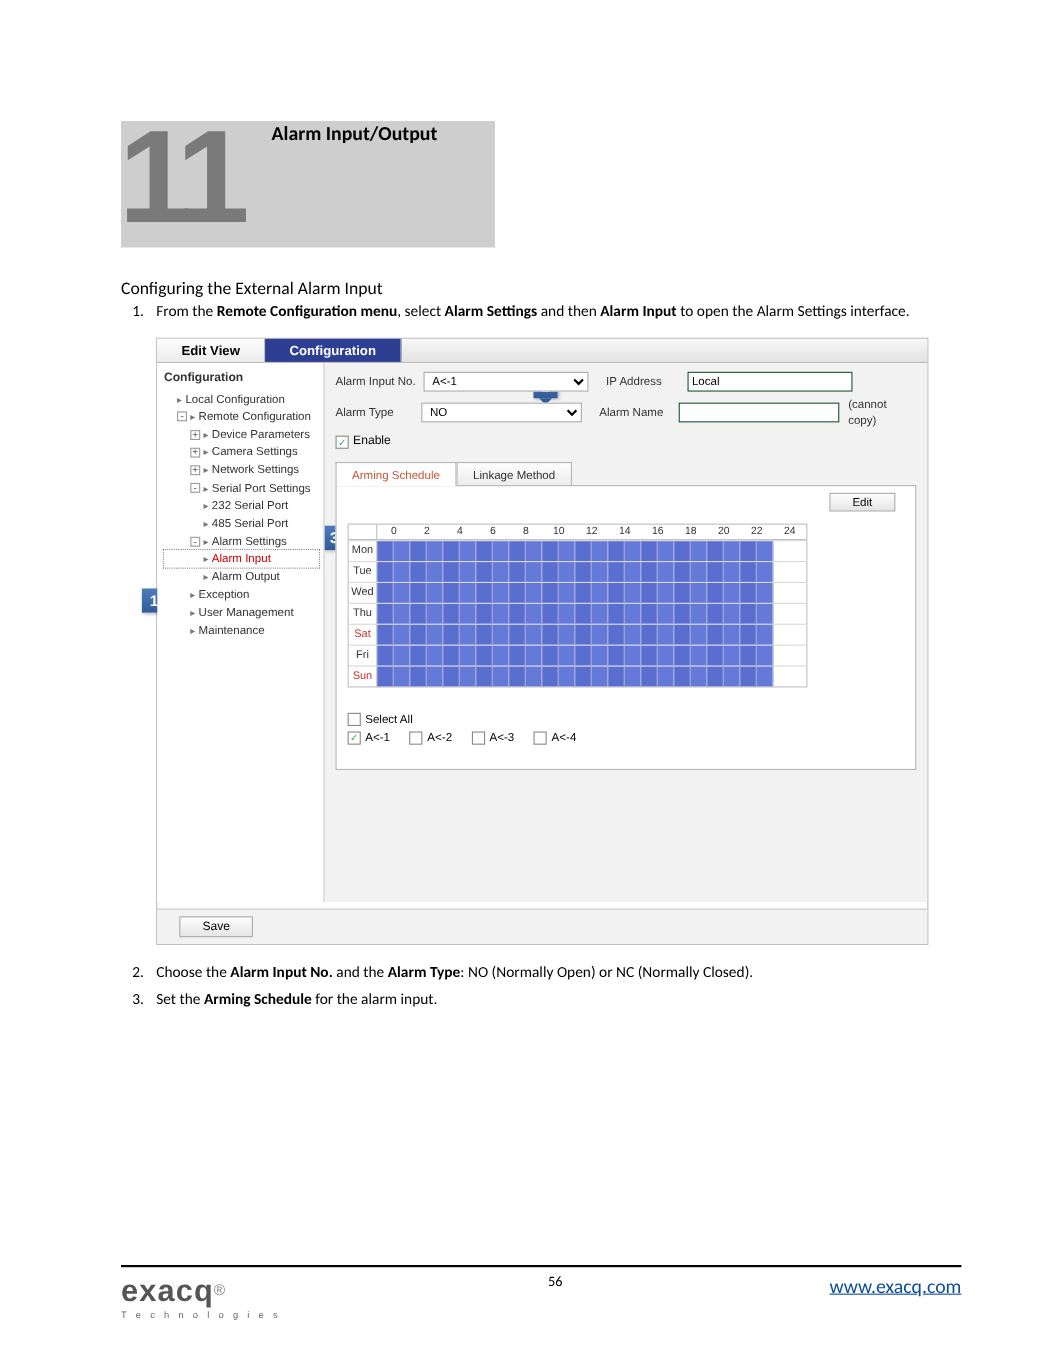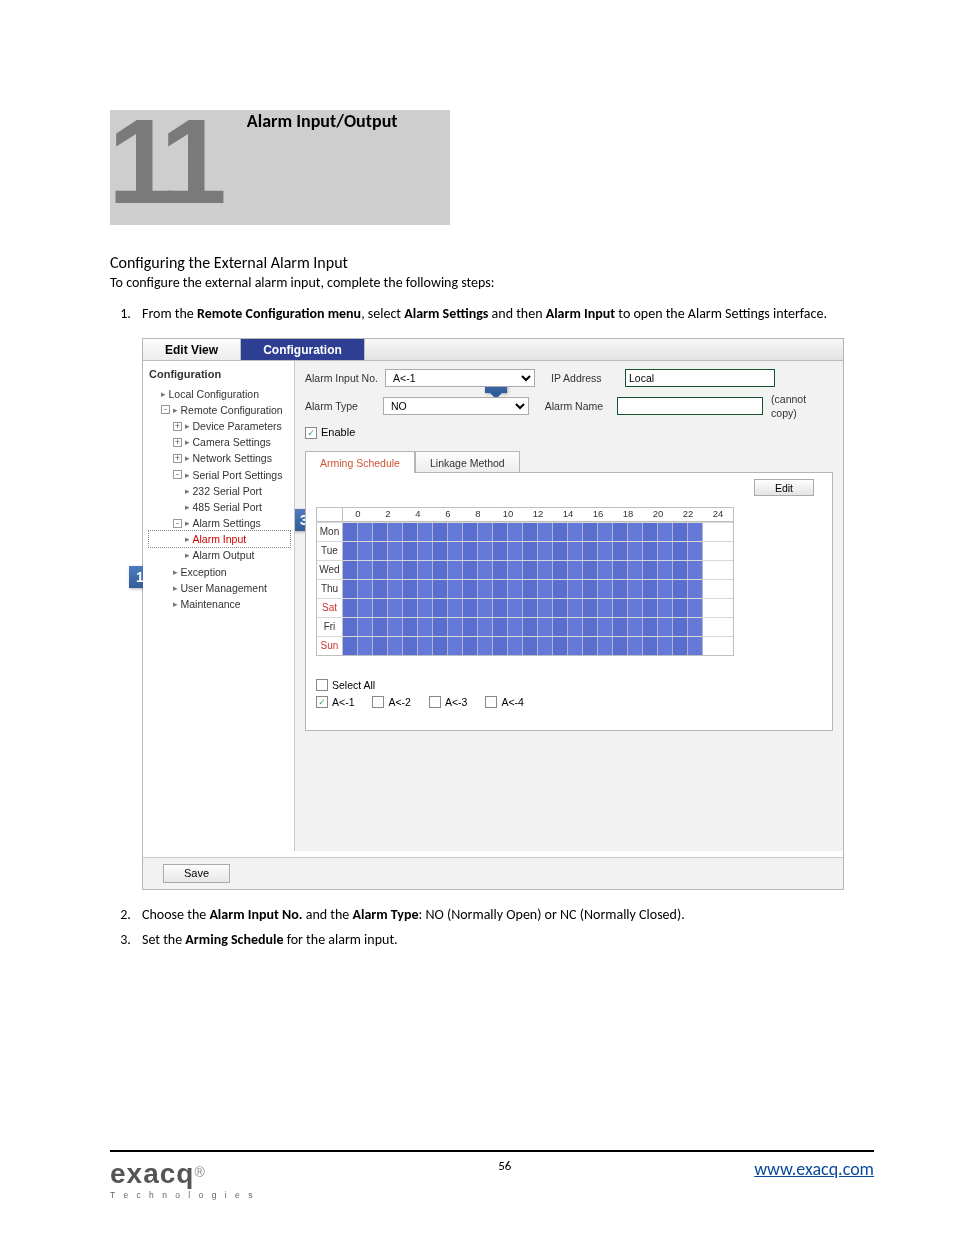--- a/index.html
+++ b/index.html
@@ -264,21 +264,20 @@
 <body>
 
 <div class="page">
 
   <div class="chapter-banner">
     <span class="chapter-number">11</span>
     <span class="chapter-title">Alarm Input/Output</span>
   </div>
 
   <h3 class="section-heading">Configuring the External Alarm Input</h3>
-  <p class="intro">To configure the external alarm input, complete the following steps:</p>
 
   <ol class="steps">
     <li>
       <span>From the </span><b>Remote Configuration menu</b><span>, select </span><b>Alarm Settings</b><span> and then </span><b>Alarm Input</b><span> to open the Alarm Settings interface.</span>
 
       
       <div class="screenshot">
 
         <div class="callout right" style="left:-14px; top:227px;">1</div>
         <div class="callout down" style="left:342px; top:32px;">2</div>

